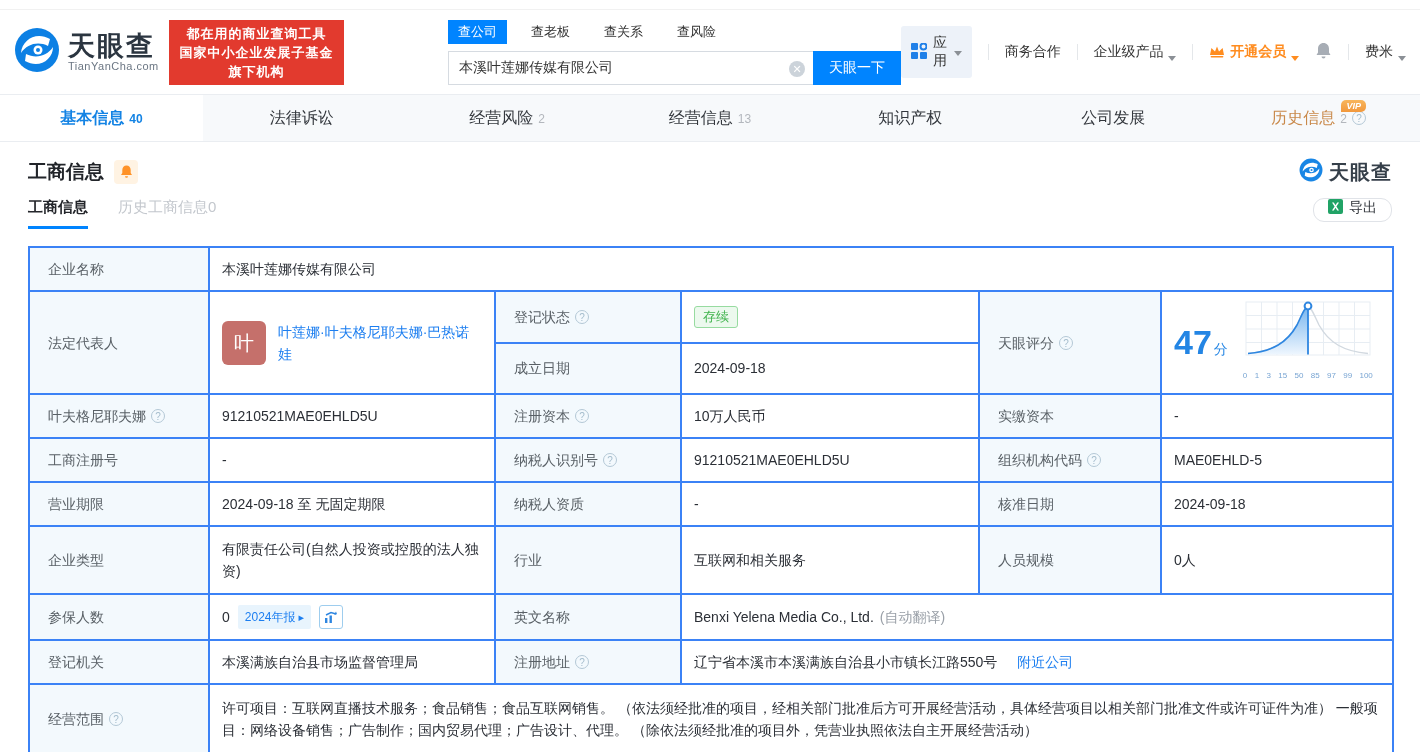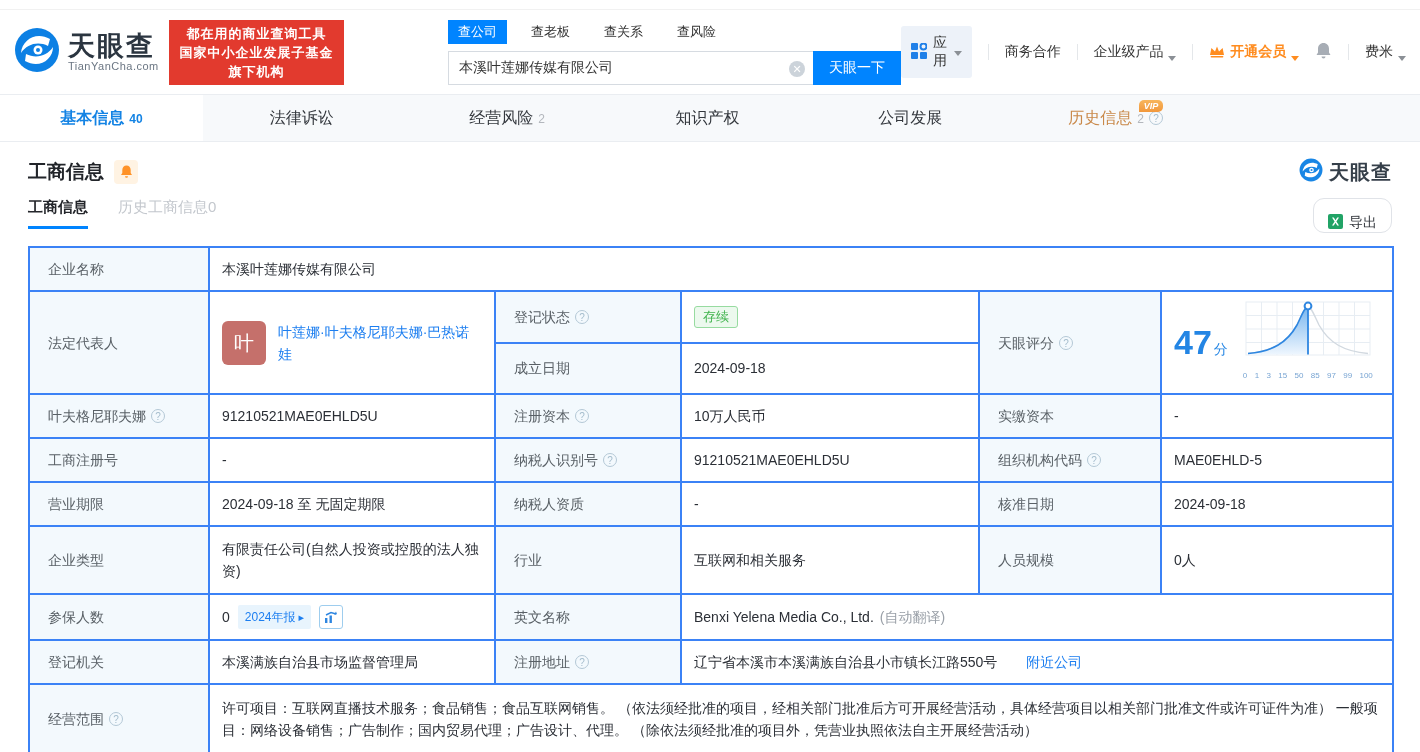--- a/index.html
+++ b/index.html
@@ -52,21 +52,21 @@
   
   .subtab-row{display:flex;align-items:flex-start;margin:12px 28px 0;height:36px;position:relative}
   .subtab{font-size:15px;cursor:pointer}
   .subtab.active{color:#24262b;font-weight:bold;padding-bottom:9px;border-bottom:3px solid #0084ff}
   .subtab.dim{color:#c3c7cd;margin-left:30px;padding-top:0}
   .actions{position:absolute;right:0;top:0;display:flex;gap:12px}
   .snapshot-btn{display:flex;align-items:center;gap:6px;height:30px;padding:0 12px 0 5px;border:1px solid #72a9e6;border-radius:16px;background:#fff;color:#2e7fd6;font-size:14px;cursor:pointer}
   .stamp-circle{width:22px;height:22px;border-radius:50%;background:#1285e0;display:flex;align-items:center;justify-content:center}
   .arrow-r{font-size:10px;color:#2e7fd6}
   .arrow-r::before{content:"▶"}
-  .export-btn{display:flex;align-items:flex-end;gap:6px;height:35px;padding:0 14px;border:1px solid #e0e3e8;border-radius:11px;background:#fff;color:#33373d;font-size:14px;cursor:pointer}
+  .export-btn{display:flex;align-items:flex-start;gap:6px;height:24px;padding:0 14px;border:1px solid #e0e3e8;border-radius:11px;background:#fff;color:#33373d;font-size:14px;cursor:pointer}
 
   
   table.info{width:1364px;margin:12px 28px 0;border-collapse:collapse;table-layout:fixed;font-size:14px}
   table.info td{border:2px solid #3b82f6;padding:6px 12px;color:#2b2f36;vertical-align:middle;line-height:22px}
   table.info td.lbl{background:#f3f9fd;color:#596066;padding-left:18px}
   tr.h44{height:44px} tr.h45{height:45px} tr.h68{height:68px} tr.h46{height:46px} tr.h70{height:70px}
   .rep-cell{display:flex;align-items:center;gap:12px}
   .avatar{width:44px;height:44px;border-radius:6px;background:#c5706b;color:#fff;font-size:20px;display:flex;align-items:center;justify-content:center;flex-shrink:0;cursor:pointer}
   a.link{color:#1c7ef0;text-decoration:none;cursor:pointer}
   .status-badge{display:inline-block;color:#41b44e;background:#ecf9ee;border:1px solid #97dba0;border-radius:3px;padding:0 8px;font-size:13px;line-height:20px}
@@ -179,20 +179,24 @@
       <span>基本信息</span>
         <span class="cnt">40</span>
     </div>
     <div class="nav-tab">
       <span>法律诉讼</span>
         <span class="cnt"></span>
     </div>
     <div class="nav-tab">
       <span>经营风险</span>
         <span class="cnt">2</span>
+    </div>
+    <div class="nav-tab">
+      <span>经营信息</span>
+        <span class="cnt">13</span>
     </div>
     <div class="nav-tab">
       <span>知识产权</span>
         <span class="cnt"></span>
     </div>
     <div class="nav-tab">
       <span>公司发展</span>
         <span class="cnt"></span>
     </div>
     <div class="nav-tab viptab">
@@ -395,21 +399,21 @@
       </tr>
 
       <tr class="h44">
         <td class="lbl">登记机关</td>
         <td>本溪满族自治县市场监督管理局</td>
         <td class="lbl">
           <span>注册地址</span><span class="q"></span>
         </td>
         <td colspan="3">
           <span>辽宁省本溪市本溪满族自治县小市镇长江路550号</span>
-          <a class="link" style="margin-left:25px">附近公司</a>
+          <a class="link" style="margin-left:16px">附近公司</a>
         </td>
       </tr>
 
       <tr class="h70">
         <td class="lbl">
           <span>经营范围</span><span class="q"></span>
         </td>
         <td colspan="5" class="scope-text">许可项目：互联网直播技术服务；食品销售；食品互联网销售。 （依法须经批准的项目，经相关部门批准后方可开展经营活动，具体经营项目以相关部门批准文件或许可证件为准） 一般项目：网络设备销售；广告制作；国内贸易代理；广告设计、代理。 （除依法须经批准的项目外，凭营业执照依法自主开展经营活动）</td>
       </tr>
     </tbody>

